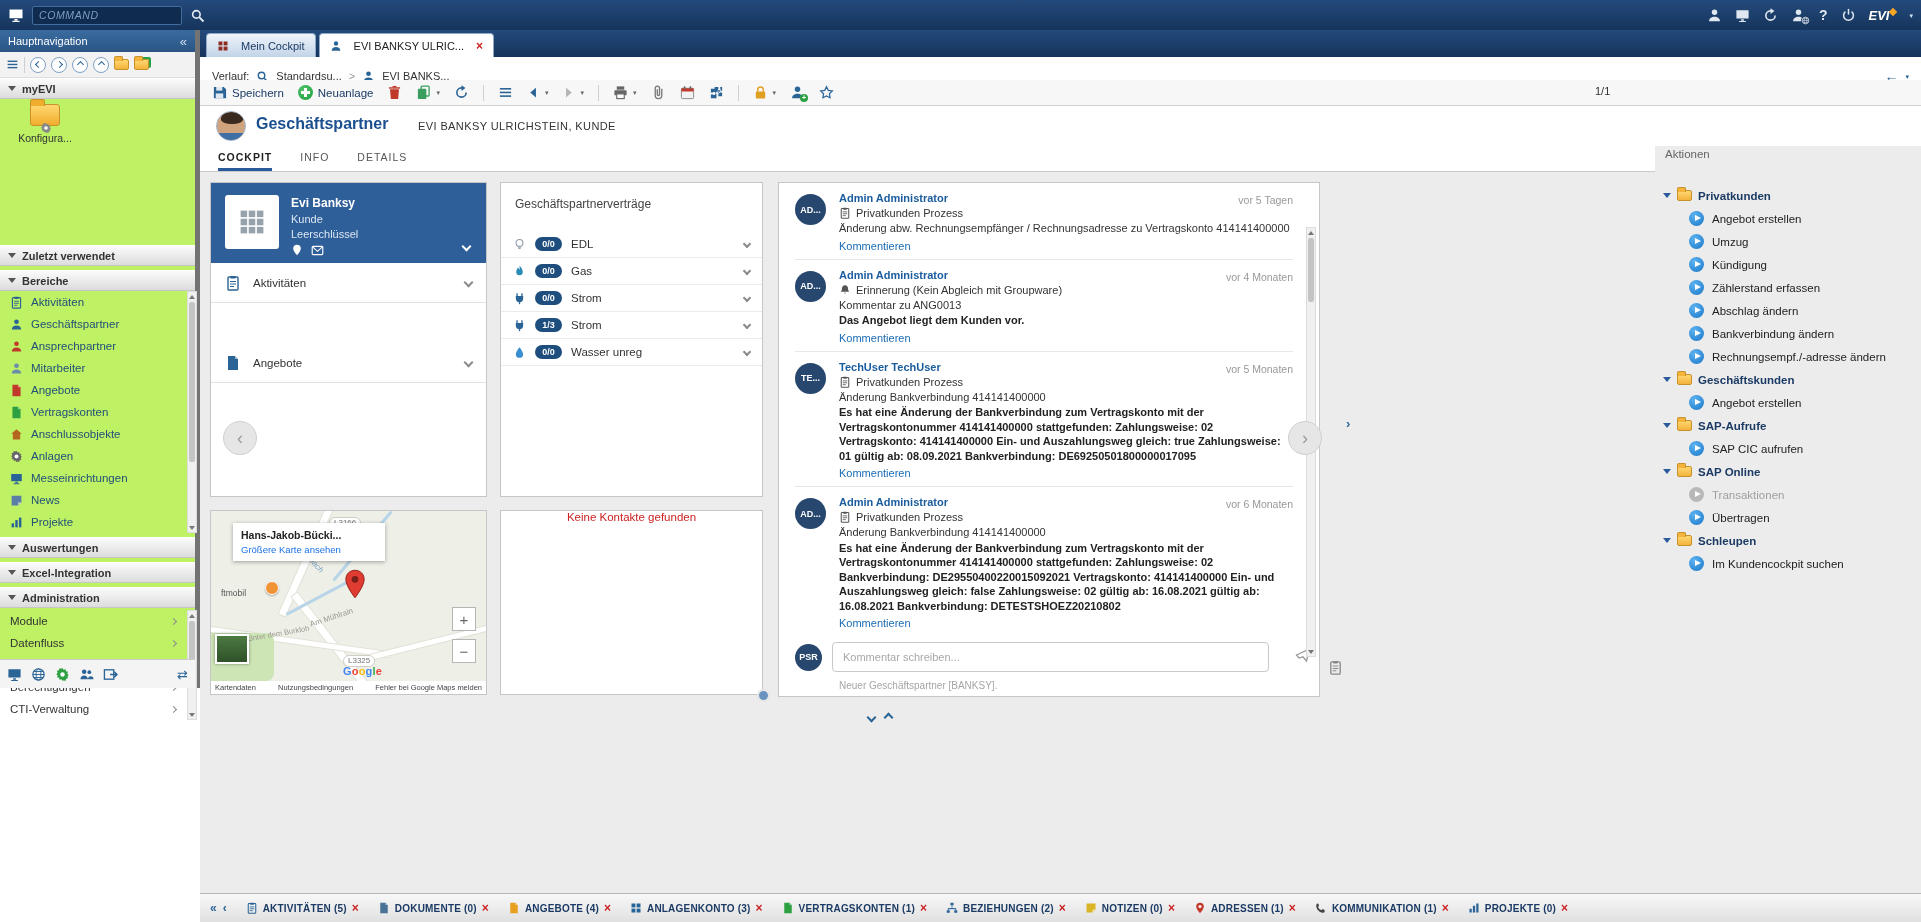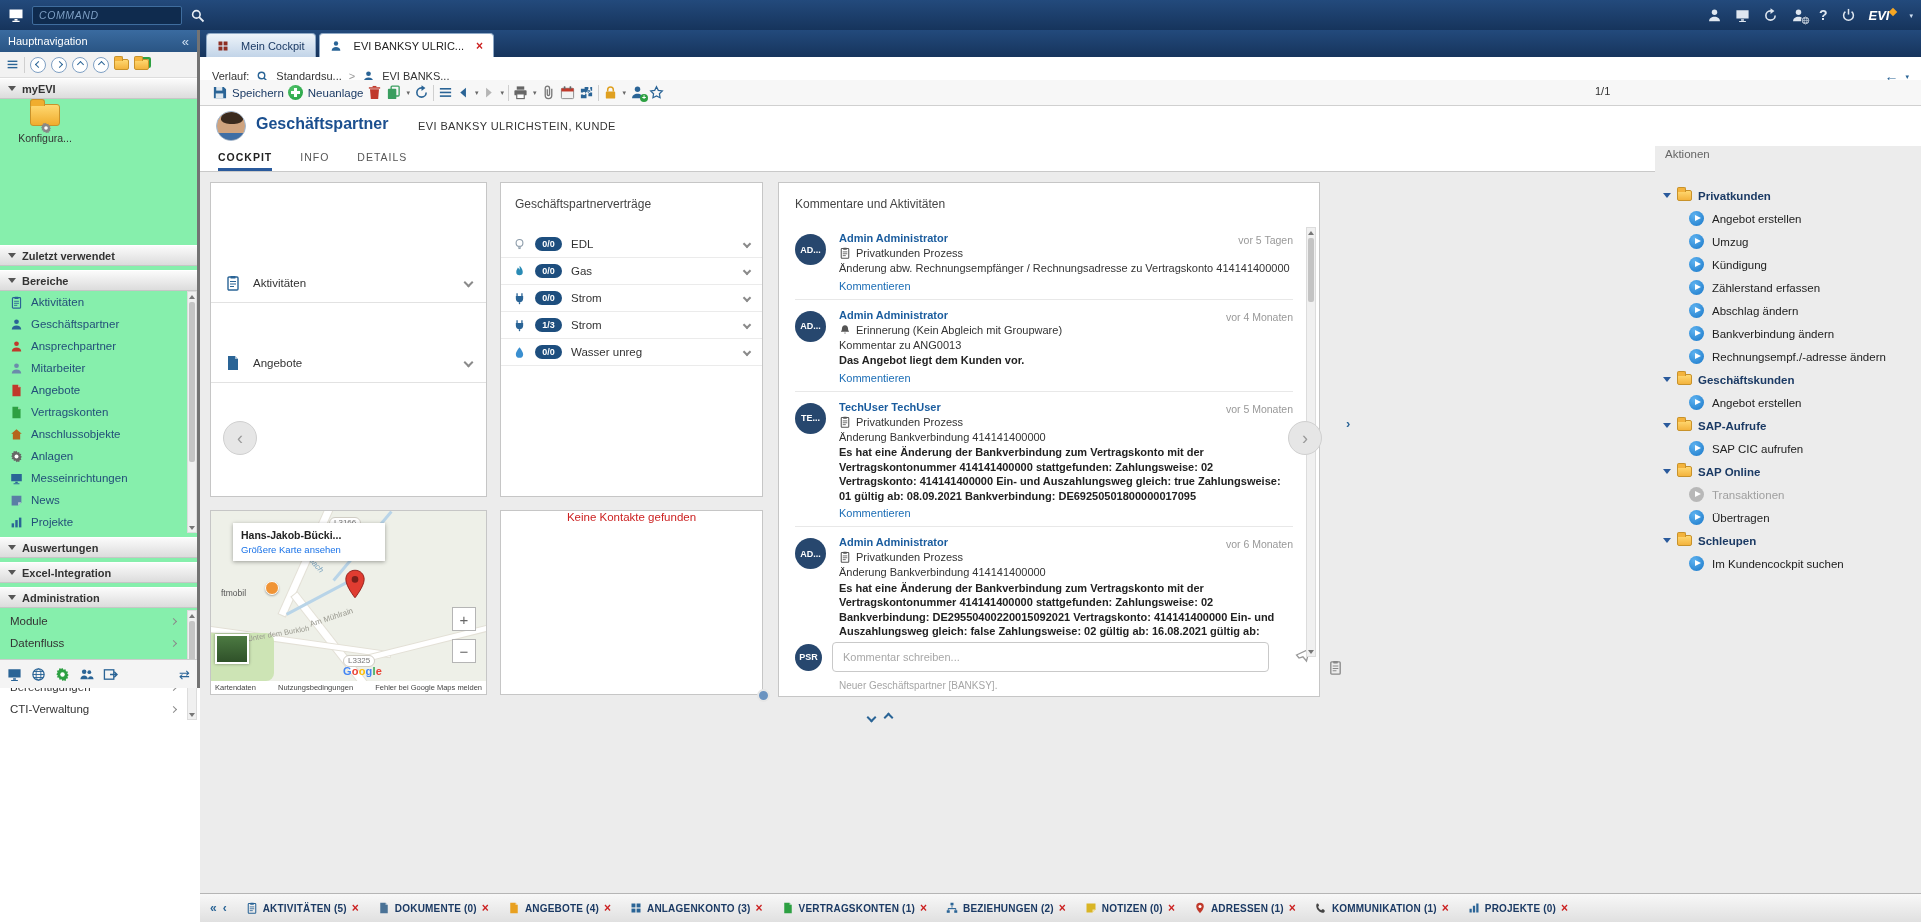--- a/index.html
+++ b/index.html
@@ -16,21 +16,21 @@
 .sep{width:1px;height:16px;background:#cfcfcf;flex:none}
 
 .topbar{position:absolute;left:0;top:0;width:1921px;height:30px;background:linear-gradient(#234a7c,#16345c);display:flex;align-items:center;padding:0 8px;gap:8px;z-index:50}
 .cmd{width:150px;height:19px;background:#0f2b4e;border:1px solid #3f6d9e;border-radius:2px;color:#cfe0f2;padding:0 6px;font-size:10.5px}
 .cmd::placeholder{color:#7d9fc4;font-style:italic;letter-spacing:.6px}
 .tb-right{margin-left:auto;display:flex;align-items:center;gap:13px;color:#dfe7f0}
 .evilogo{font-size:13px;font-weight:bold;font-style:italic;color:#fff;display:flex;align-items:flex-start;gap:1px}
 .spark{width:6px;height:6px;background:#f5a623;transform:rotate(45deg);margin-top:1px}
 .helpq{font-size:14px;font-weight:bold;color:#dfe7f0}
 
-.sidenav{position:absolute;left:0;top:30px;width:200px;height:658px;background:#86efac;border-right:3px solid #737373}
+.sidenav{position:absolute;left:0;top:30px;width:200px;height:658px;background:#bef264;border-right:5px solid #737373}
 .navhead{position:absolute;left:0;top:0;width:100%;height:22px;background:linear-gradient(#3a6ba0,#2a5584);color:#fff;display:flex;align-items:center;padding:0 8px;font-size:11px}
 .navhead .coll{margin-left:auto;font-size:13px;color:#cfe0f2}
 .navtools{position:absolute;left:0;top:22px;width:100%;height:26px;background:#f2f2f2;border-bottom:1px solid #ddd;display:flex;align-items:center;gap:5px;padding:0 6px}
 .cbtn{width:16px;height:16px;border-radius:50%;border:1px solid #7fa0c4;background:#fff;color:#2a6496;display:flex;align-items:center;justify-content:center;flex:none}
 .cbtn .chv{width:5px;height:5px;border-width:1.5px;border-color:#2a6496}
 .navhdr{position:absolute;left:0;width:100%;height:21px;background:linear-gradient(#fbfbfb,#dcdcdc);border-top:1px solid #fff;border-bottom:1px solid #c6c6c6;display:flex;align-items:center;gap:6px;padding:0 8px;font-weight:bold;font-size:11px;color:#333}
 .tri-d{width:0;height:0;border-left:4px solid transparent;border-right:4px solid transparent;border-top:5px solid #555;flex:none}
 .tri-db{width:0;height:0;border-left:4px solid transparent;border-right:4px solid transparent;border-top:5px solid #2a5a9c;flex:none}
 .navitem{position:absolute;left:0;width:186px;height:22px;display:flex;align-items:center;gap:8px;padding:0 10px;font-size:11.5px;color:#234f79;cursor:pointer}
 .srow{position:absolute;left:0;width:186px;height:22px;display:flex;align-items:center;padding:0 10px;font-size:11.5px;color:#333}
@@ -48,21 +48,21 @@
 .konfig .lbl{margin-top:6px;font-size:10.5px;color:#333}
 .sidefoot{position:absolute;left:0;bottom:0;width:100%;height:29px;background:#f4f4f4;border-top:1px solid #ccc;display:flex;align-items:center;gap:9px;padding:0 7px}
 
 .tabstrip{position:absolute;left:200px;top:30px;width:1721px;height:27px;background:linear-gradient(#234a7c,#16345c);display:flex;align-items:flex-end;padding-left:6px;gap:3px;z-index:40}
 .tab{height:24px;display:flex;align-items:center;gap:12px;padding:0 10px;font-size:11px;border-radius:4px 4px 0 0;border:1px solid #8fa9c6;border-bottom:none;cursor:pointer}
 .tab.inactive{background:linear-gradient(#eef4fa,#c2d4e8);color:#1b3a64}
 .tab.active{background:#fff;color:#222}
 .x{color:#cc2222;font-weight:bold;font-size:12px;line-height:1;cursor:pointer}
 
 .breadcrumb{position:absolute;left:200px;top:57px;width:1721px;height:39px;background:#fff;border-bottom:1px solid #d8d8d8;display:flex;align-items:center;gap:7px;padding:0 12px;font-size:11px;z-index:39}
-.toolbar{position:absolute;left:200px;top:80px;width:1721px;height:26px;background:#f7f7f7;border-bottom:1px solid #d0d0d0;display:flex;align-items:center;gap:4px;padding:0 12px;z-index:39}
+.toolbar{position:absolute;left:200px;top:80px;width:1721px;height:26px;background:#f7f7f7;border-bottom:1px solid #d0d0d0;display:flex;align-items:center;gap:14px;padding:0 12px;z-index:39}
 .tbtn{display:flex;align-items:center;gap:5px;color:#1b3a64;font-size:11.5px;cursor:pointer}
 .plusc{position:relative;width:15px;height:15px;border-radius:50%;background:radial-gradient(circle at 35% 30%,#51c26a,#1e9e3e);flex:none}
 .plusc::before{content:"";position:absolute;left:6.4px;top:3px;width:2.4px;height:9px;background:#fff}
 .plusc::after{content:"";position:absolute;left:3px;top:6.4px;width:9px;height:2.4px;background:#fff}
 .pplus{position:relative;display:inline-flex}
 .pplus .mini{position:absolute;right:-3px;bottom:-2px;width:8px;height:8px;border-radius:50%;background:#2da042;color:#fff;font-size:7px;line-height:8px;text-align:center;font-weight:bold}
 .pager{position:absolute;left:1395px;top:5px;color:#333;font-size:11px}
 
 .titlerow{position:absolute;left:200px;top:106px;width:1721px;height:40px;background:#fff;z-index:38}
 .avatar-photo{position:absolute;left:16px;top:5px;width:30px;height:30px;border-radius:50%;background:#cfa37e;overflow:hidden;border:1px solid #9fb8d4}
@@ -727,20 +727,41 @@
   <div class="rtabs">
     <span class="rtab active">COCKPIT</span>
     <span class="rtab">INFO</span>
     <span class="rtab">DETAILS</span>
   </div>
 
   <div class="contentbg"></div>
   <div class="actionsbg"></div>
 
   <div class="card" style="left:210px;top:182px;width:277px;height:315px">
+    <div class="bluehead">
+      <span class="org-avatar">
+          <svg class="ic" style="width:26px;height:26px">
+            <use href="#i-grid9"></use>
+          </svg>
+        </span>
+      <div style="position:absolute;left:80px;top:13px;font-size:12px;font-weight:bold">Evi Banksy</div>
+      <div style="position:absolute;left:80px;top:30px;font-size:11px;color:#dce6f2">Kunde</div>
+      <div style="position:absolute;left:80px;top:45px;font-size:11px;color:#dce6f2">Leerschlüssel</div>
+      <span style="position:absolute;left:80px;top:61px;color:#fff;display:inline-flex">
+          <svg class="ic s12">
+            <use href="#i-pin"></use>
+          </svg>
+        </span>
+      <span style="position:absolute;left:100px;top:61px;color:#fff;display:inline-flex">
+          <svg class="ic s13">
+            <use href="#i-mail"></use>
+          </svg>
+        </span>
+      <span class="chv white" style="position:absolute;right:16px;top:60px"></span>
+    </div>
     <div class="rowitem" style="top:80px">
       <span style="color:#2a6496;display:inline-flex">
           <svg class="ic s16">
             <use href="#i-clipboard"></use>
           </svg>
         </span>
       <span class="lbl">Aktivitäten</span>
       <span class="chv"></span>
     </div>
     <div class="rowitem" style="top:160px">
@@ -804,21 +825,20 @@
             <use href="#i-drop"></use>
           </svg>
         </span>
       <span class="pill">0/0</span>
       <span class="lbl">Wasser unreg</span>
       <span class="chv"></span>
     </div>
   </div>
 
   <div class="card comcard">
-    <div style="padding:14px 16px 12px;font-size:12px;color:#444">Kommentare und Aktivitäten</div>
 
     <div class="comment first">
       <span class="cavatar">AD...</span>
       <span class="cname">Admin Administrator</span>
       <span class="ctime">vor 5 Tagen</span>
       <div class="cproc">
           <span style="color:#555;display:inline-flex">
             <svg class="ic s12">
               <use href="#i-clipboard"></use>
             </svg>

